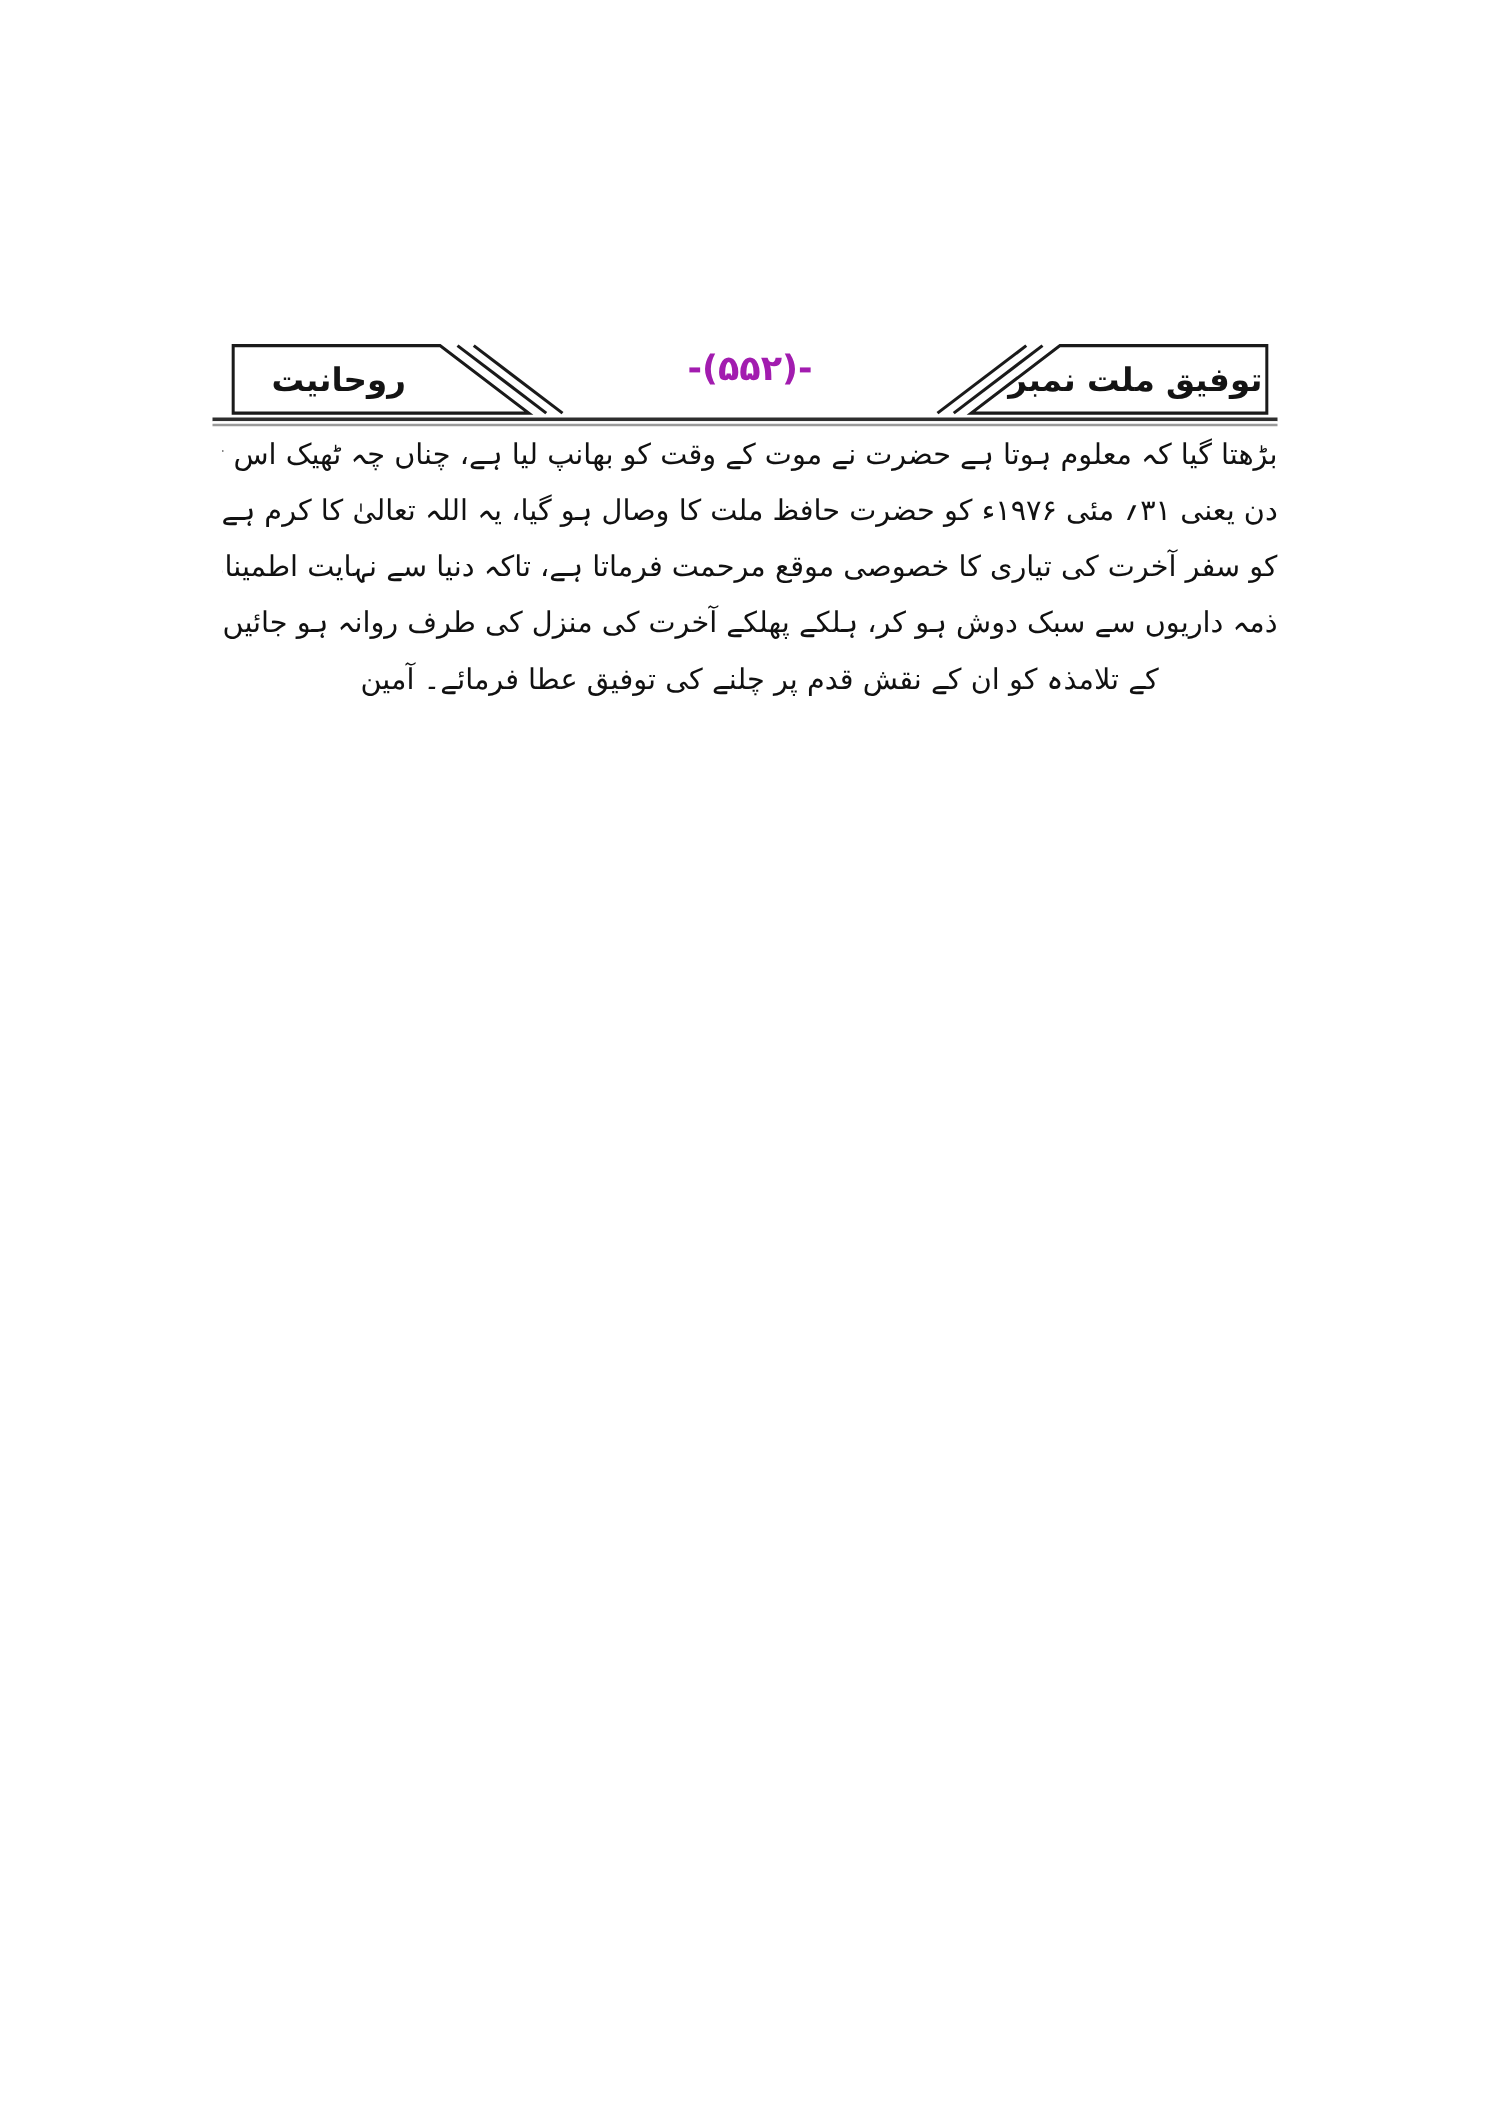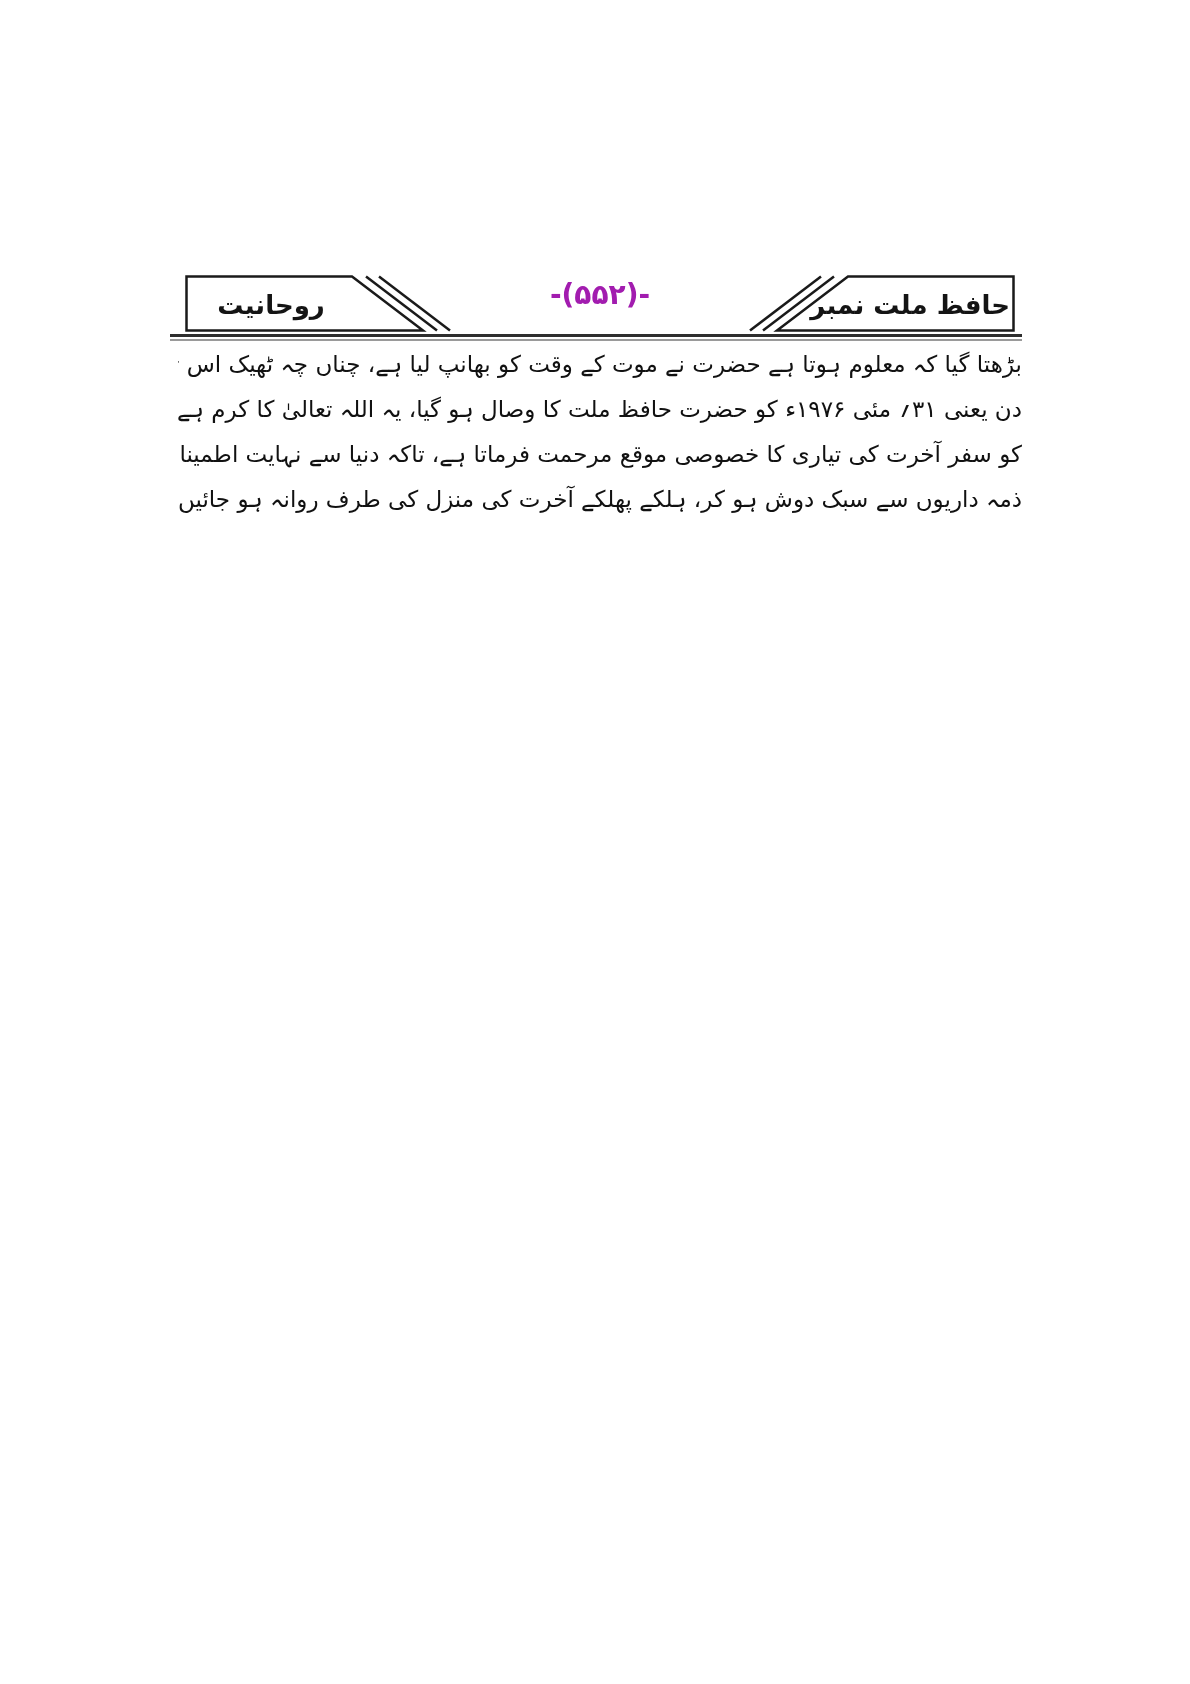--- a/index.html
+++ b/index.html
@@ -59,28 +59,29 @@
   </svg>
   <div class="tab-label left">روحانیت</div>
 
   <div class="page-number">-(۵۵۲)-</div>
 
   <svg class="tab-svg right" width="270" height="58" viewBox="0 0 270 58" aria-hidden="true">
     <polygon points="268.5,1.5 103,1.5 32,55.5 268.5,55.5" fill="#ffffff" stroke="#1a1a1a" stroke-width="2.5"></polygon>
     <line x1="89" y1="1.5" x2="18" y2="55.5" stroke="#1a1a1a" stroke-width="2.5"></line>
     <line x1="76" y1="1.5" x2="5" y2="55.5" stroke="#1a1a1a" stroke-width="2.5"></line>
   </svg>
-  <div class="tab-label right">حافظ ملت نمبر</div>
+  <div class="tab-label right">توفیق ملت نمبر</div>
 
   <div class="rule">
     <div class="dark"></div>
     <div class="gap"></div>
     <div class="light"></div>
   </div>
 
   <div class="body-text" dir="rtl">
     <div class="text-line">بڑھتا گیا کہ معلوم ہوتا ہے حضرت نے موت کے وقت کو بھانپ لیا ہے، چناں چہ ٹھیک اس تحریر کے چالیسویں</div>
     <div class="text-line">دن یعنی ۳۱؍ مئی ۱۹۷۶ء کو حضرت حافظ ملت کا وصال ہو گیا، یہ اللہ تعالیٰ کا کرم ہے کہ اپنے نیک بندوں</div>
     <div class="text-line">کو سفر آخرت کی تیاری کا خصوصی موقع مرحمت فرماتا ہے، تاکہ دنیا سے نہایت اطمینان و سکون کے ساتھ، تمام</div>
     <div class="text-line">ذمہ داریوں سے سبک دوش ہو کر، ہلکے پھلکے آخرت کی منزل کی طرف روانہ ہو جائیں، اللہ تعالیٰ حافظ ملت</div>
+    <div class="text-line last">کے تلامذہ کو ان کے نقش قدم پر چلنے کی توفیق عطا فرمائے۔ آمین</div>
   </div>
 
 </div>
 
 </body></html>

